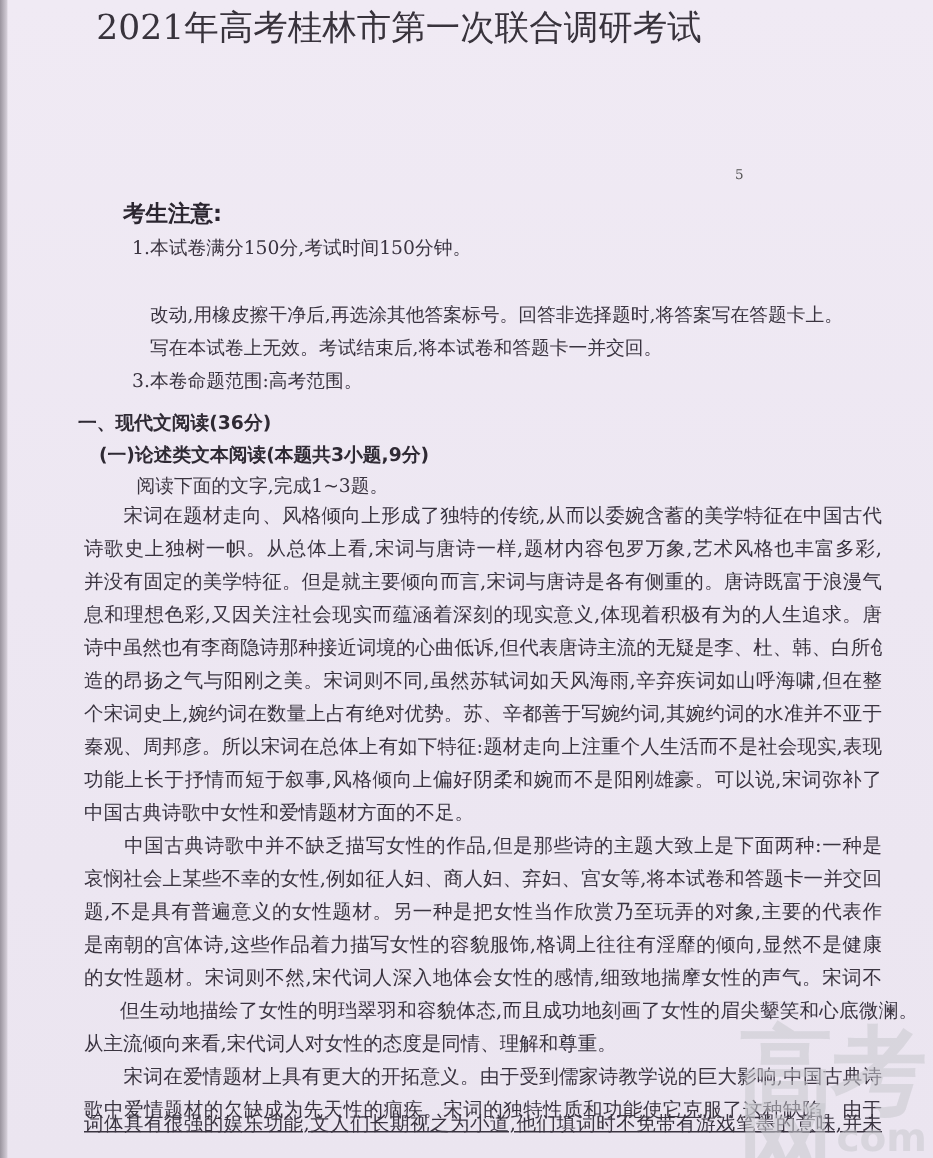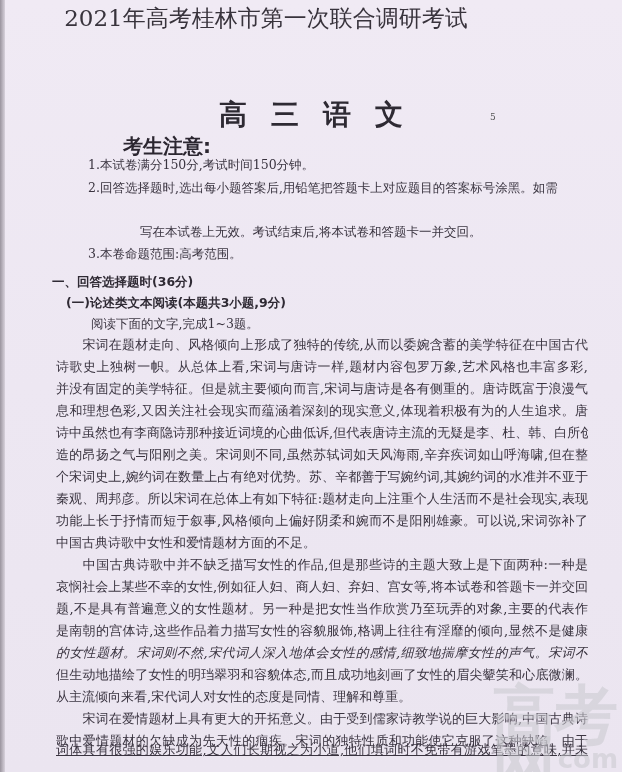--- a/index.html
+++ b/index.html
@@ -26,22 +26,22 @@
     .subject {
       position: absolute; left: 0; width: 622px; top: 96px;
       text-align: center; font-size: 28px; font-weight: bold;
       color: #2e2a33; font-family: "DejaVu Sans", sans-serif;
       letter-spacing: 24px; padding-left: 24px; box-sizing: border-box;
     }
     .mark {
       position: absolute; left: 490px; top: 112px; font-size: 9px; color: #555;
     }
     .notice-head {
-      position: absolute; left: 82px; top: 133px; font-size: 20px;
-      font-weight: bold; font-family: "DejaVu Sans", sans-serif; color: #2b2630; margin-left: 41px;
+      position: absolute; left: 82px; top: 133px; font-size: 15px;
+      font-weight: bold; font-family: "DejaVu Sans", sans-serif; color: #2b2630;
     }
     .line {
       position: absolute; font-size: 12.5px; white-space: nowrap;
       color: #3a3440; line-height: 16px;
     }
     .sec {
       position: absolute; font-size: 12.5px; white-space: nowrap;
       font-weight: bold; font-family: "DejaVu Sans", sans-serif; color: #2f2a34;
     }
     .body-line {
@@ -60,50 +60,49 @@
       color: rgba(200,200,205,0.55); font-family: "DejaVu Sans", sans-serif;
     }
   </style>
 </head>
 <body>
 
 <div class="page">
   <div class="left-edge"></div>
 
   <div class="title">2021年高考桂林市第一次联合调研考试</div>
-  <div class="subject">高三语文</div>
   <div class="mark">5</div>
 
   <div class="notice-head">考生注意:</div>
   <div class="line" style="left:88px; top:157px;">1.本试卷满分150分,考试时间150分钟。</div>
-  <div class="line" style="left:88px; top:180px;">2.回答选择题时,选出每小题答案后,用铅笔把答题卡上对应题目的答案标号涂黑。如需</div>
-  <div class="line" style="left:100px; top:224px;margin-left:40px;">写在本试卷上无效。考试结束后,将本试卷和答题卡一并交回。</div>
+  <div class="line" style="left:100px; top:202px;">改动,用橡皮擦干净后,再选涂其他答案标号。回答非选择题时,将答案写在答题卡上。</div>
+  <div class="line" style="left:100px; top:224px;">写在本试卷上无效。考试结束后,将本试卷和答题卡一并交回。</div>
   <div class="line" style="left:88px; top:246px;">3.本卷命题范围:高考范围。</div>
 
-  <div class="sec" style="left:52px; top:274px;">一、回答选择题时(36分)</div>
+  <div class="sec" style="left:52px; top:274px;">一、现代文阅读(36分)</div>
   <div class="sec" style="left:66px; top:295px;">(一)论述类文本阅读(本题共3小题,9分)</div>
   <div class="line" style="left:68px; top:316px;margin-left:23px;">阅读下面的文字,完成1~3题。</div>
 
   <div>
     <div class="body-line" style="top:337px;">　　宋词在题材走向、风格倾向上形成了独特的传统,从而以委婉含蓄的美学特征在中国古代</div>
     <div class="body-line" style="top:359px;">诗歌史上独树一帜。从总体上看,宋词与唐诗一样,题材内容包罗万象,艺术风格也丰富多彩,</div>
     <div class="body-line" style="top:381px;">并没有固定的美学特征。但是就主要倾向而言,宋词与唐诗是各有侧重的。唐诗既富于浪漫气</div>
     <div class="body-line" style="top:403px;">息和理想色彩,又因关注社会现实而蕴涵着深刻的现实意义,体现着积极有为的人生追求。唐</div>
     <div class="body-line" style="top:425px;">诗中虽然也有李商隐诗那种接近词境的心曲低诉,但代表唐诗主流的无疑是李、杜、韩、白所创</div>
     <div class="body-line" style="top:447px;">造的昂扬之气与阳刚之美。宋词则不同,虽然苏轼词如天风海雨,辛弃疾词如山呼海啸,但在整</div>
     <div class="body-line" style="top:469px;">个宋词史上,婉约词在数量上占有绝对优势。苏、辛都善于写婉约词,其婉约词的水准并不亚于</div>
     <div class="body-line" style="top:491px;">秦观、周邦彦。所以宋词在总体上有如下特征:题材走向上注重个人生活而不是社会现实,表现</div>
     <div class="body-line" style="top:513px;">功能上长于抒情而短于叙事,风格倾向上偏好阴柔和婉而不是阳刚雄豪。可以说,宋词弥补了</div>
     <div class="body-line last" style="top:535px;">中国古典诗歌中女性和爱情题材方面的不足。</div>
     <div class="body-line" style="top:557px;">　　中国古典诗歌中并不缺乏描写女性的作品,但是那些诗的主题大致上是下面两种:一种是</div>
     <div class="body-line" style="top:579px;">哀悯社会上某些不幸的女性,例如征人妇、商人妇、弃妇、宫女等,将本试卷和答题卡一并交回</div>
     <div class="body-line" style="top:601px;">题,不是具有普遍意义的女性题材。另一种是把女性当作欣赏乃至玩弄的对象,主要的代表作</div>
     <div class="body-line" style="top:623px;">是南朝的宫体诗,这些作品着力描写女性的容貌服饰,格调上往往有淫靡的倾向,显然不是健康</div>
-    <div class="body-line" style="top:645px;font-style:italic;">的女性题材。宋词则不然,宋代词人深入地体会女性的感情,细致地揣摩女性的声气。宋词不</div>
-    <div class="body-line" style="top:667px;">但生动地描绘了女性的明珰翠羽和容貌体态,而且成功地刻画了女性的眉尖颦笑和心底微澜。</div>
+    <div class="body-line" style="top:645px;">的女性题材。宋词则不然,宋代词人深入地体会女性的感情,细致地揣摩女性的声气。宋词不</div>
+    <div class="body-line" style="top:667px;margin-left:24px;">但生动地描绘了女性的明珰翠羽和容貌体态,而且成功地刻画了女性的眉尖颦笑和心底微澜。</div>
     <div class="body-line last" style="top:689px;">从主流倾向来看,宋代词人对女性的态度是同情、理解和尊重。</div>
     <div class="body-line" style="top:711px;">　　宋词在爱情题材上具有更大的开拓意义。由于受到儒家诗教学说的巨大影响,中国古典诗</div>
     <div class="body-line" style="top:733px;">歌中爱情题材的欠缺成为先天性的痼疾。宋词的独特性质和功能使它克服了这种缺陷。由于</div>
     <div class="body-line" style="top:742px;text-decoration:underline;">词体具有很强的娱乐功能,文人们长期视之为小道,他们填词时不免带有游戏笔墨的意味,并未</div>
   </div>
 
   <div class="watermark">高考网</div>
   <div class="watermark-sub">com</div>
 </div>
 

